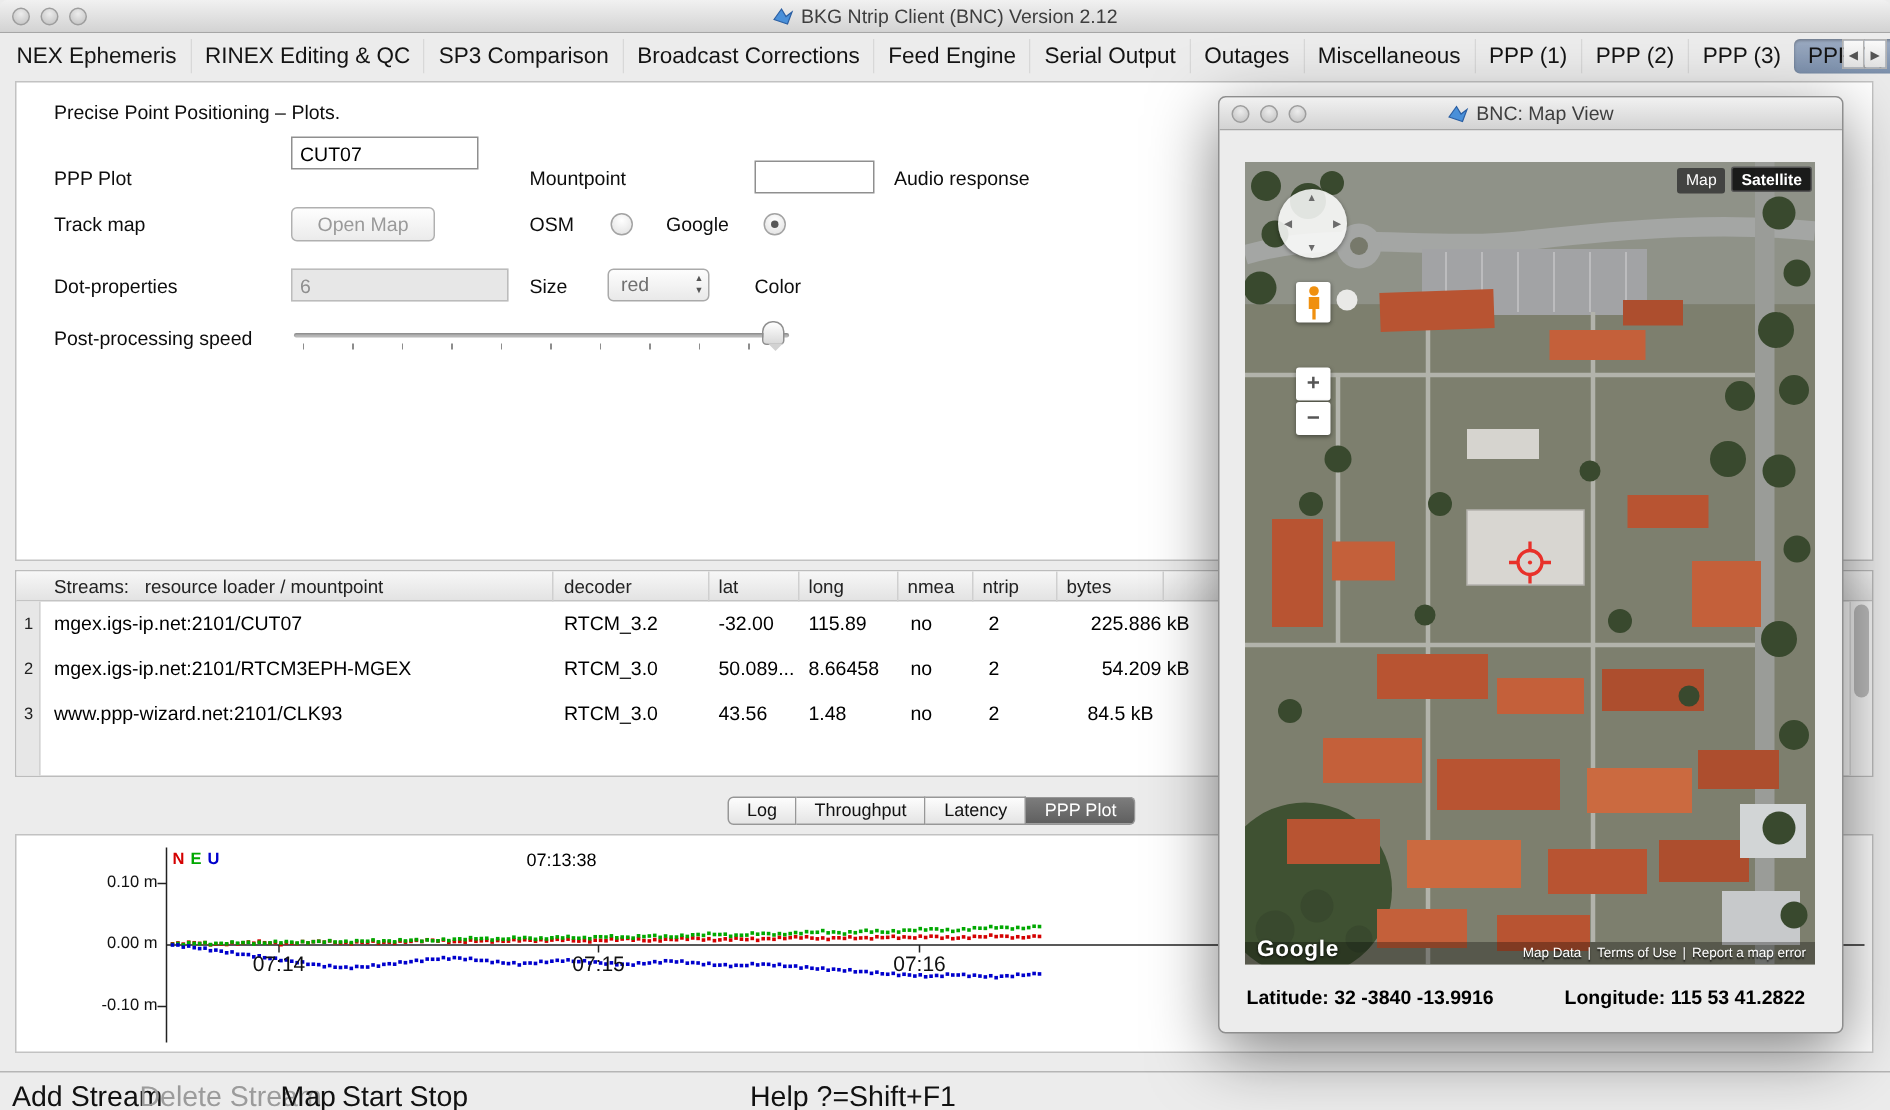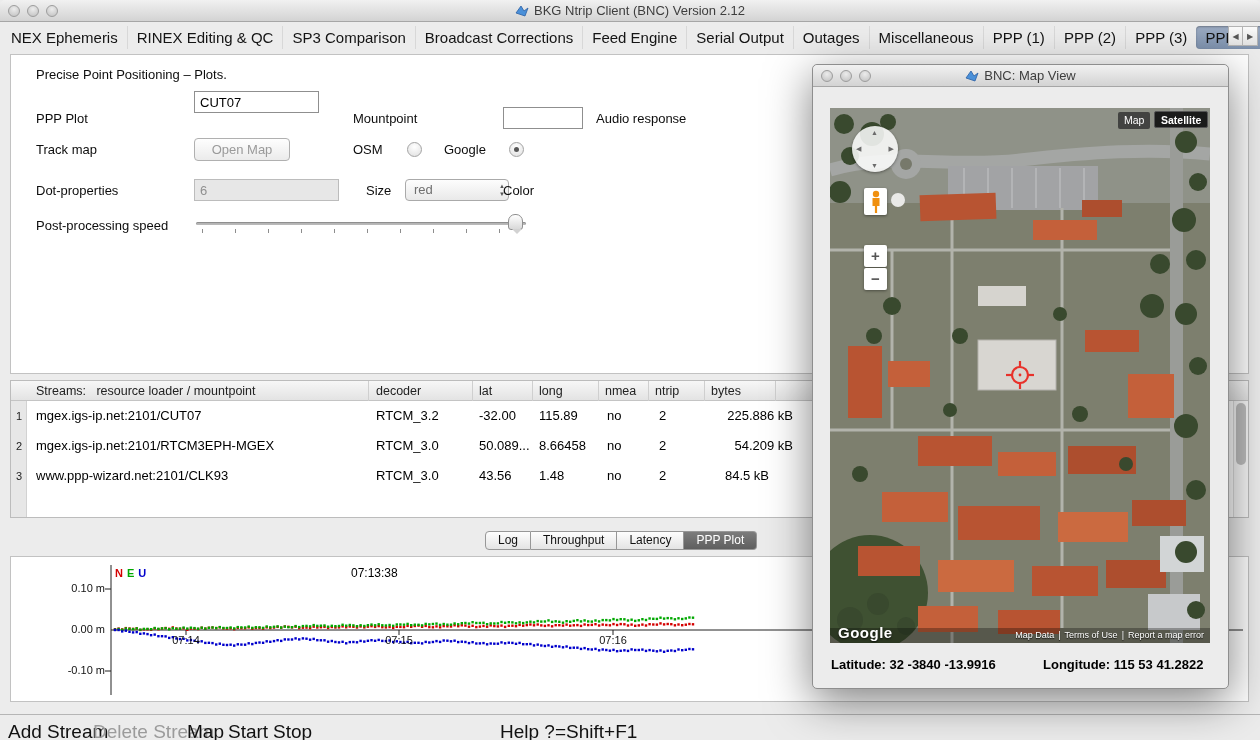--- a/index.html
+++ b/index.html
@@ -68,21 +68,21 @@
   .segments{position:absolute;left:485px;top:531px;height:19px;display:flex}
   .seg{height:19px;line-height:17px;padding:0 12px;font-size:12px;border:1px solid #979797;border-left:none;
     background:linear-gradient(#fdfdfd,#e4e4e4);color:#111}
   .seg:first-child{border-left:1px solid #979797;border-radius:4px 0 0 4px}
   .seg:last-child{border-radius:0 4px 4px 0}
   .seg.selected{background:linear-gradient(#7c7c7c,#5f5f5f);color:#fff}
 
   
   .plotbox{position:absolute;left:10px;top:556px;width:1239px;height:146px;background:#fff;border:1px solid #c2c2c2}
   .ylab{position:absolute;width:44px;text-align:right;font-size:11px;color:#111}
-  .xlab{position:absolute;width:44px;text-align:center;font-size:11px;color:#111}
+  .xlab{position:absolute;width:44px;text-align:center;font-size:14px;color:#111}
   .legend{position:absolute;left:104px;top:10px;font-size:11px;font-weight:bold}
   .legend span{margin-right:4px}
   .plottime{position:absolute;left:340px;top:9px;font-size:12px;color:#000}
 
   
   .statusbar{position:absolute;left:0;top:714px;width:1260px;height:26px;border-top:1px solid #b5b5b5;background:#ececec}
   .statusbar span{position:absolute;top:6px;white-space:nowrap;font-size:19px;color:#111}
   .statusbar .disabled{color:#9b9b9b}
 
   
@@ -155,22 +155,22 @@
 
     <div class="lbl" style="left:25px;top:87px">Track map</div>
     <div class="btn" style="left:183px;top:83px;width:96px">Open Map</div>
     <div class="lbl" style="left:342px;top:87px">OSM</div>
     <div class="radio" style="left:396px;top:87px"></div>
     <div class="lbl" style="left:433px;top:87px">Google</div>
     <div class="radio checked" style="left:498px;top:87px"></div>
 
     <div class="lbl" style="left:25px;top:128px">Dot-properties</div>
     <input class="txt disabled" style="left: 183px; top: 124px; width: 145px;" value="6">
-    <div class="lbl" style="left:355px;top:128px">Size</div>
-    <div class="combo" style="left:394px;top:124px;width:104px">
+    <div class="lbl" style="left:342px;top:128px">Size</div>
+    <div class="combo" style="left:394px;top:124px;width:68px">
       <span>red</span>
       <span class="arrows">
         <span>▲</span>
         <span>▼</span>
       </span>
     </div>
     <div class="lbl" style="left:492px;top:128px">Color</div>
 
     <div class="lbl" style="left:25px;top:163px">Post-processing speed</div>
     <div class="slider" style="left:185px;top:158px;width:340px;height:26px">

